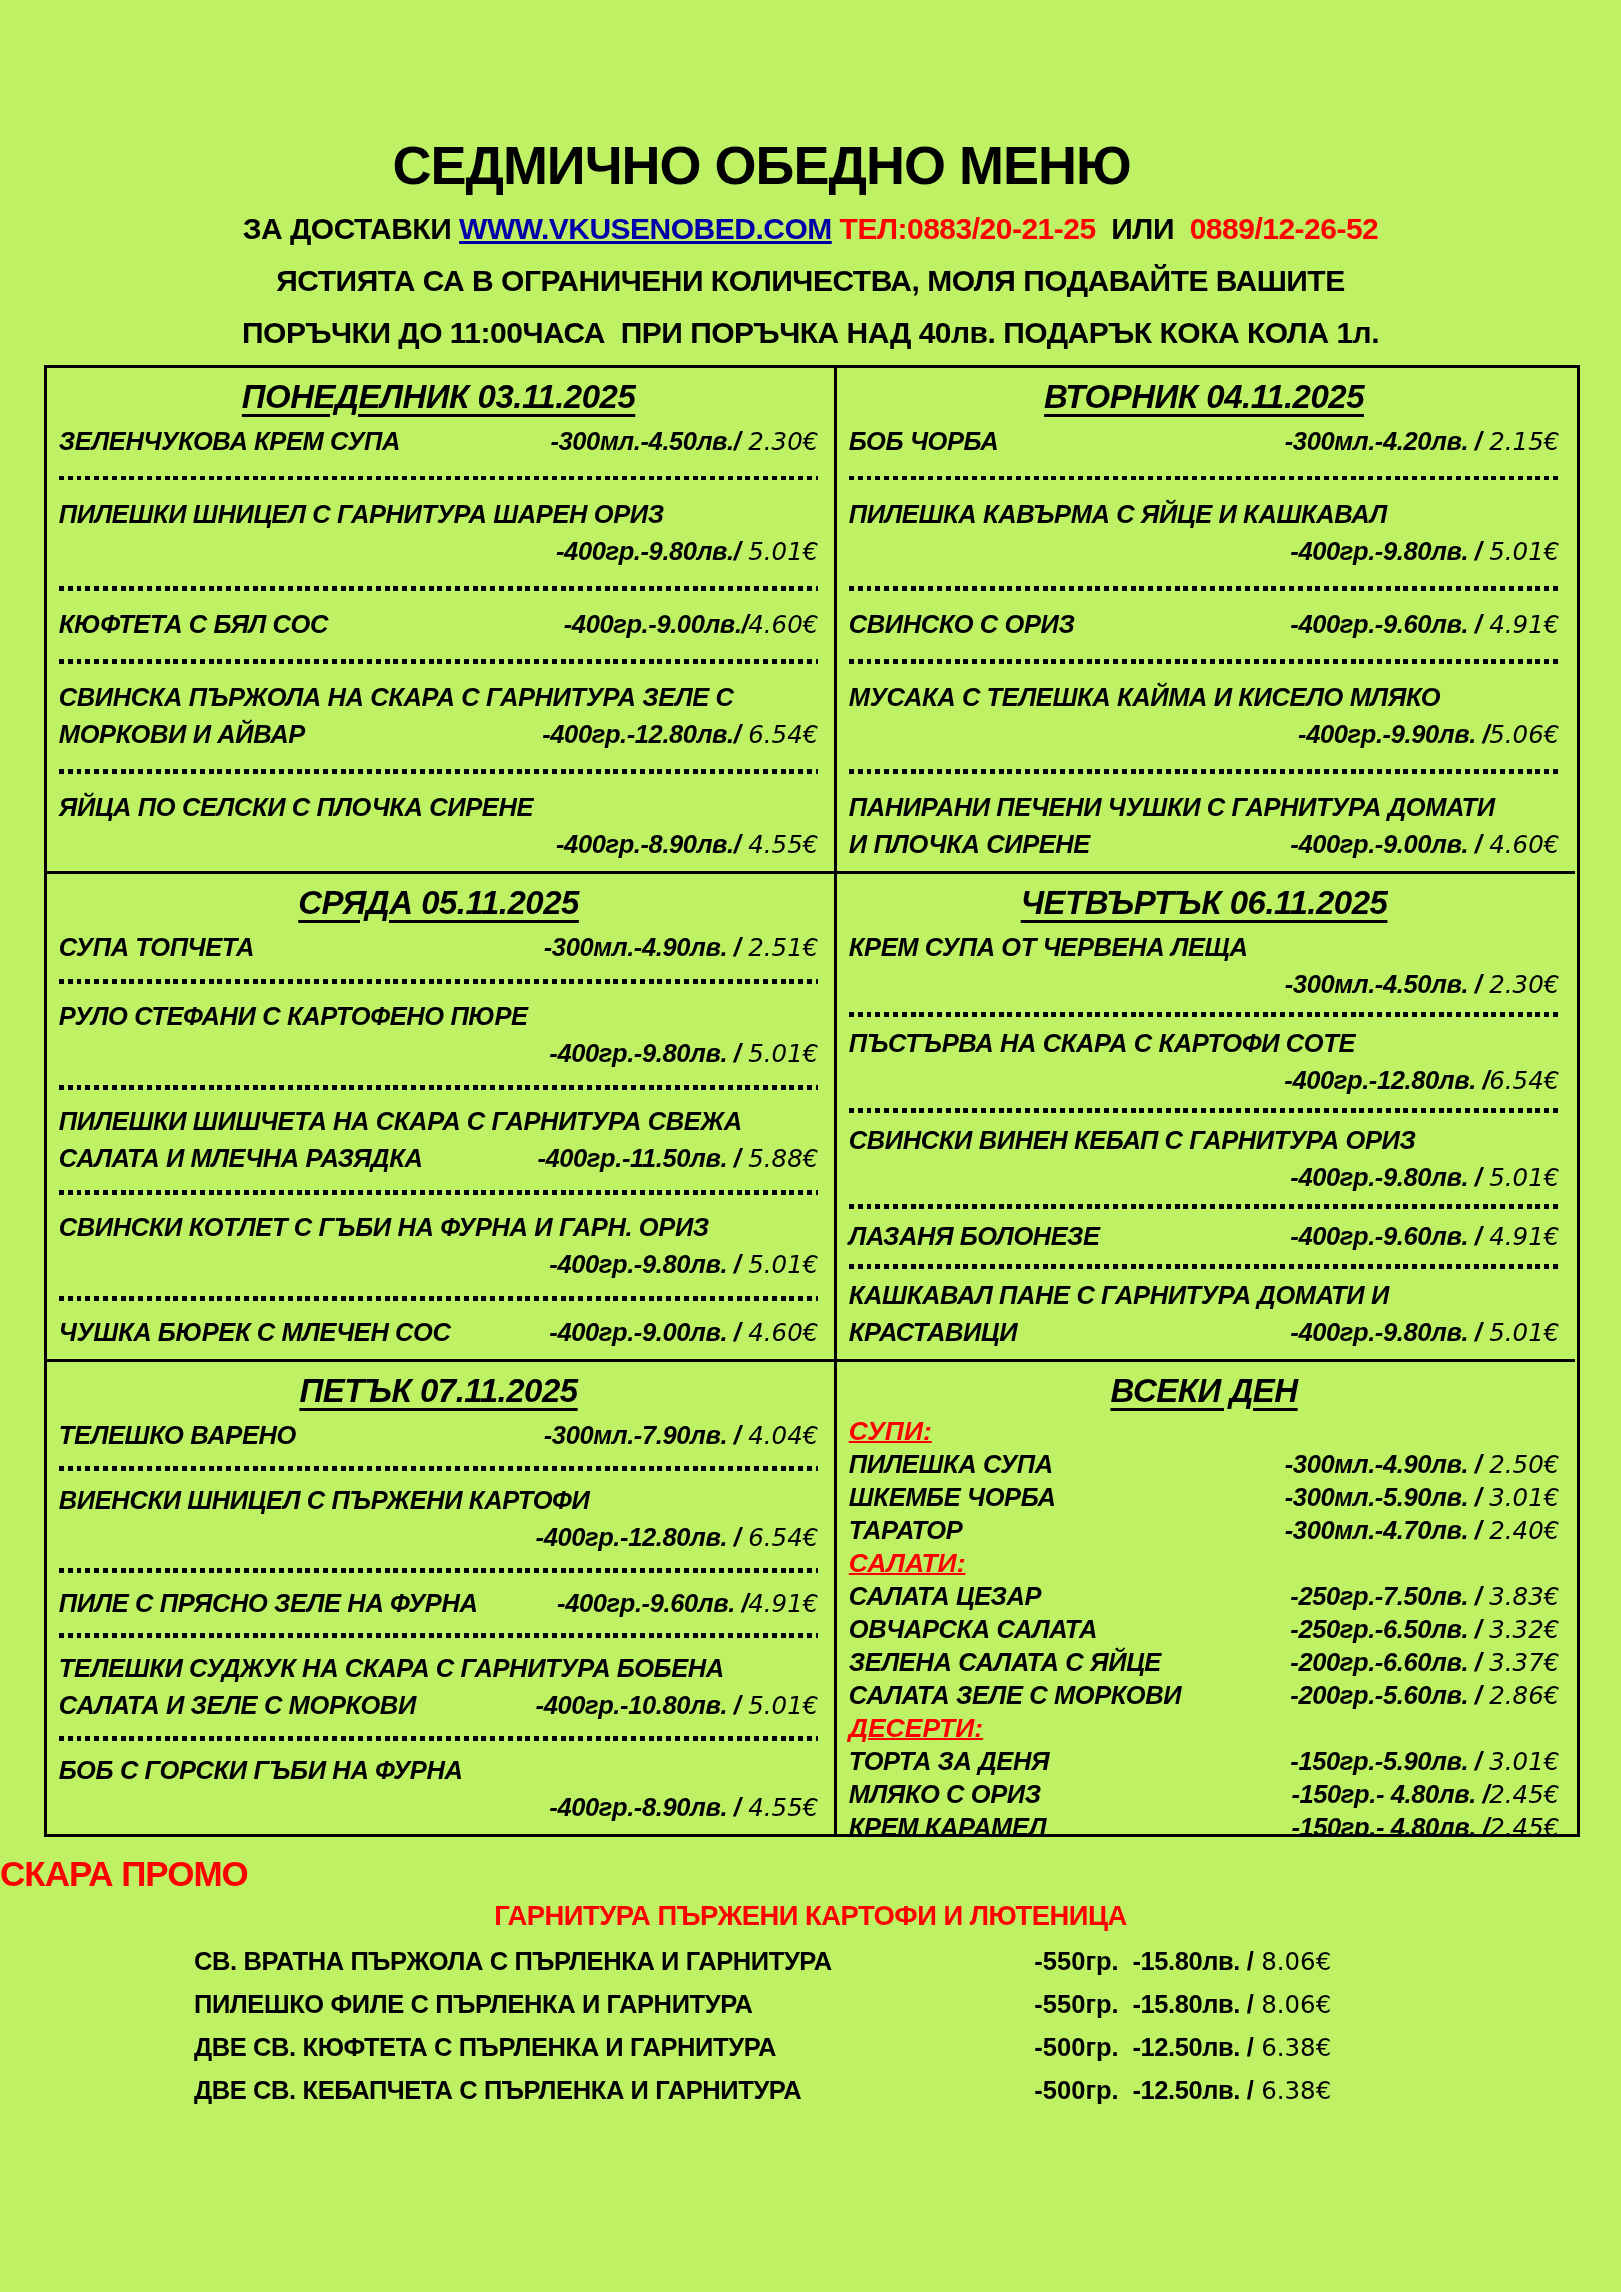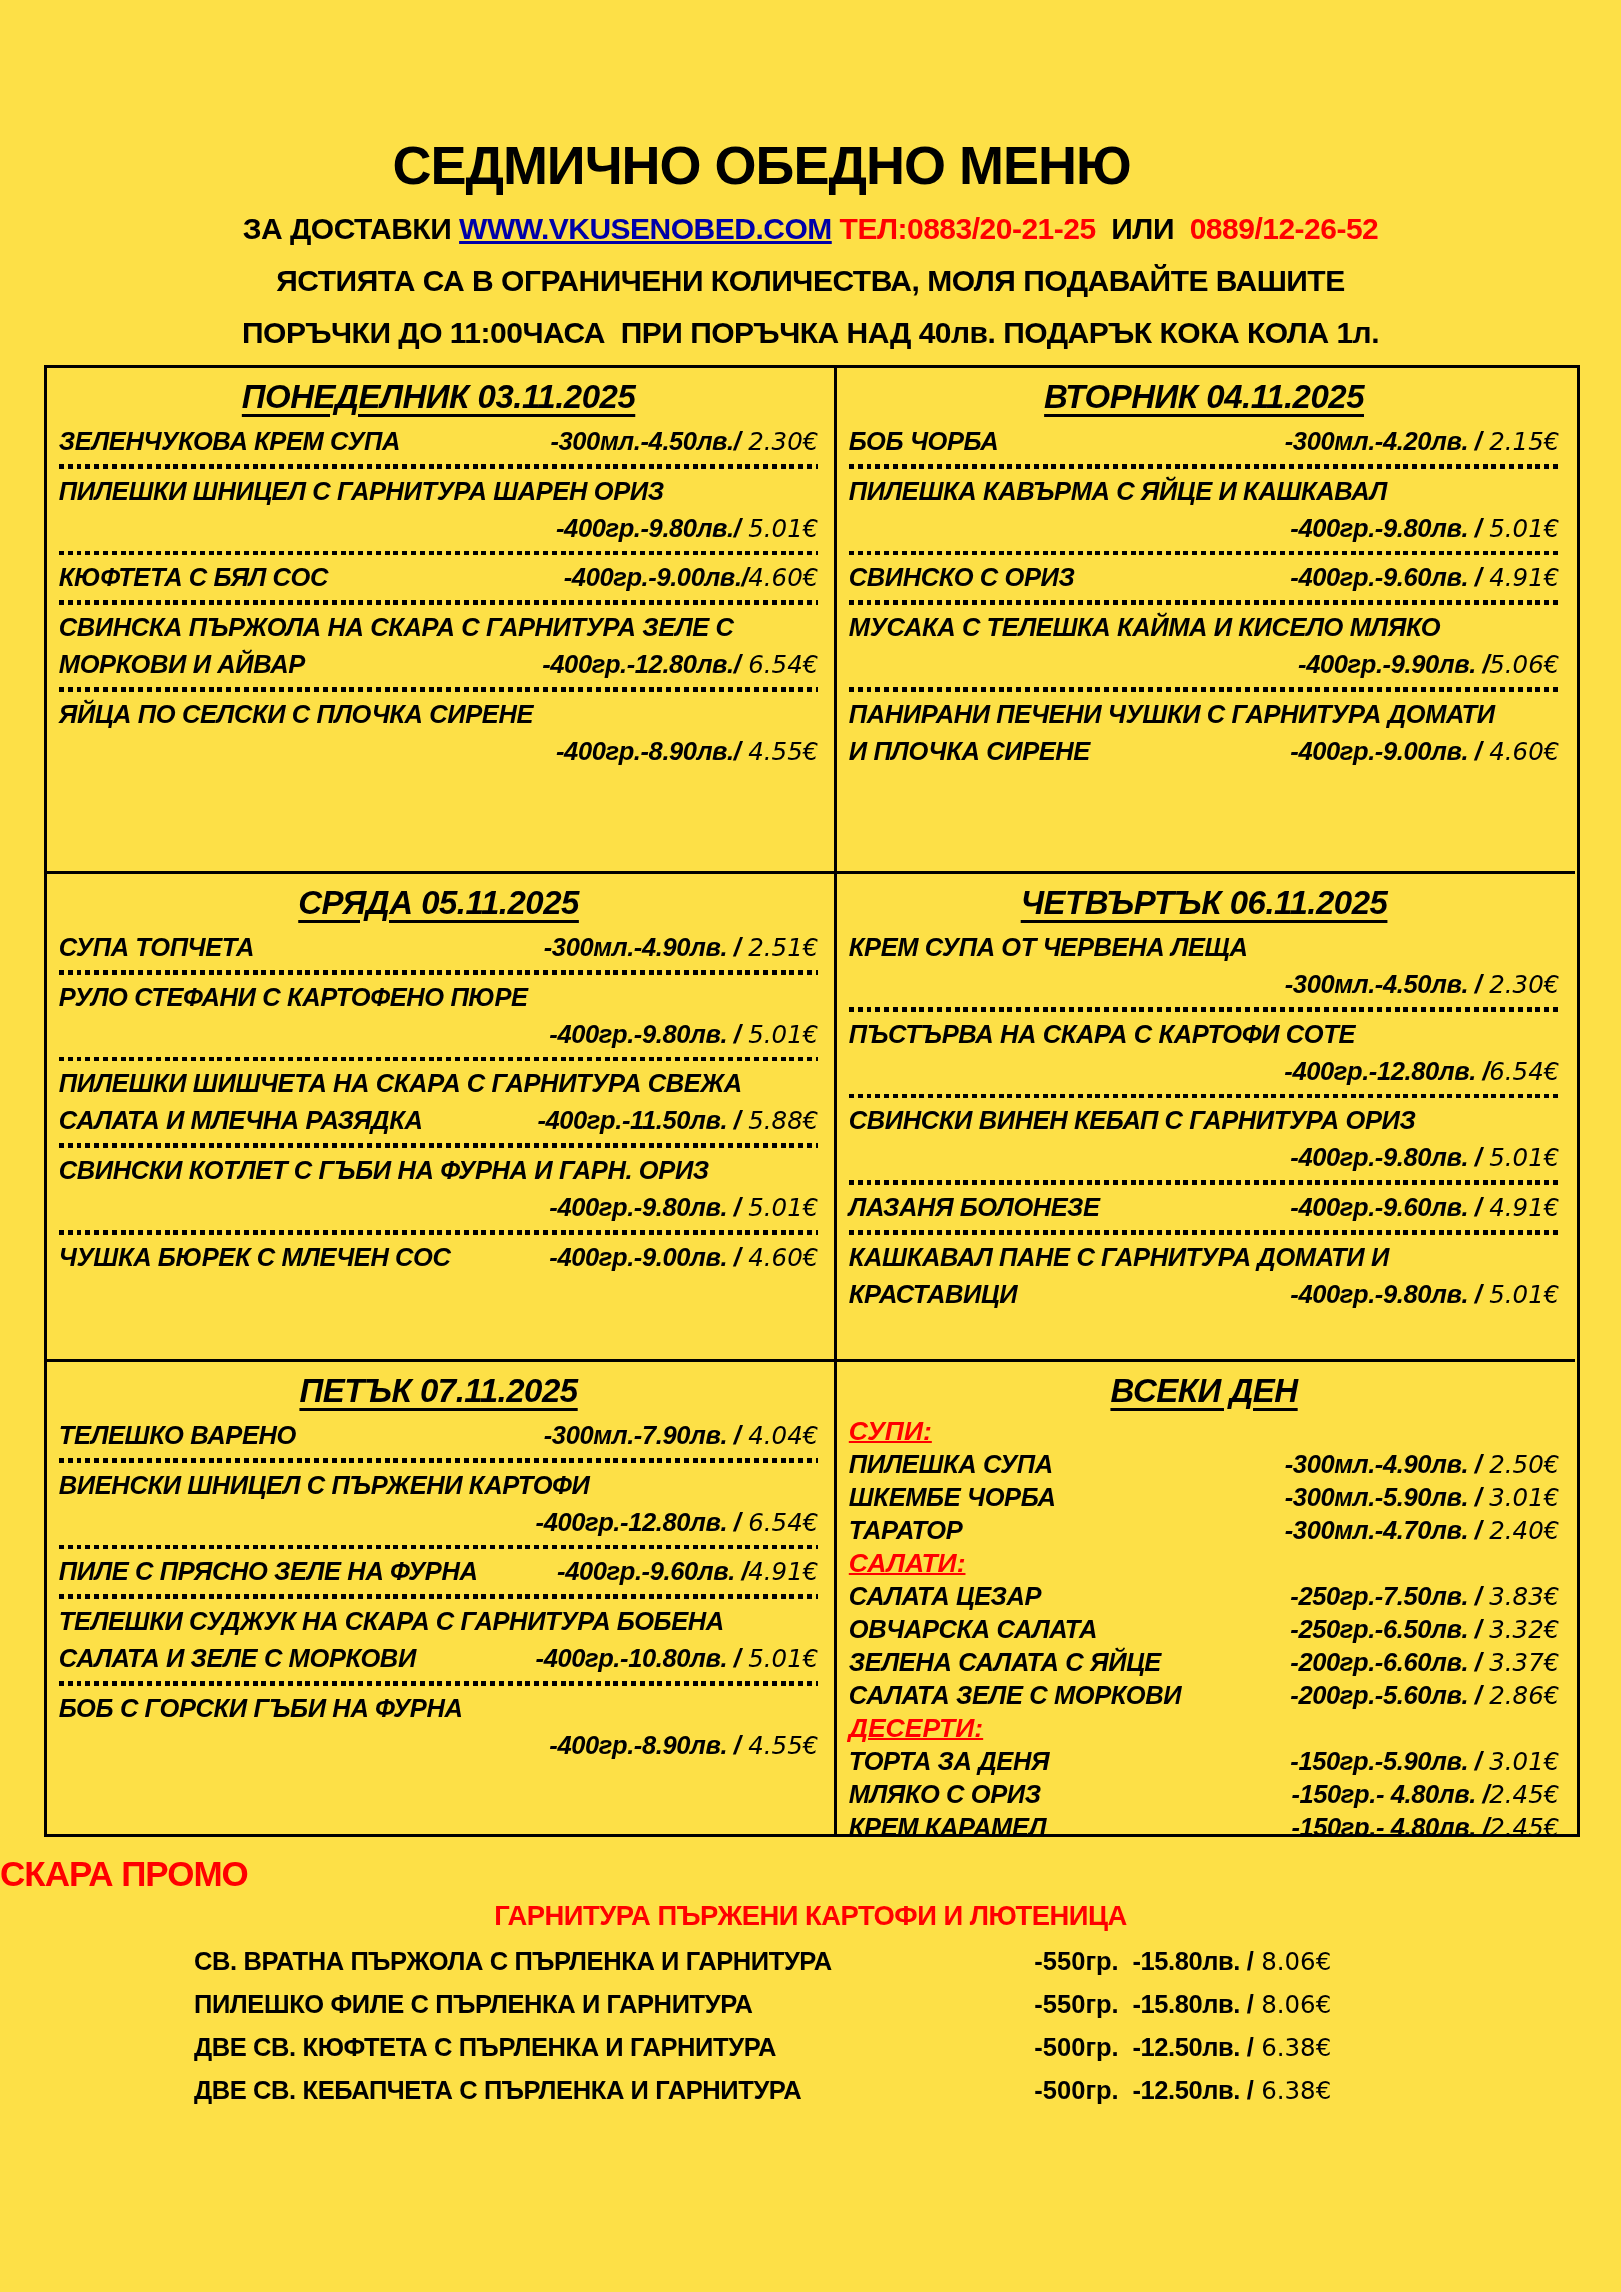--- a/index.html
+++ b/index.html
@@ -1,33 +1,33 @@
 <!DOCTYPE html>
 <html><head>
 <meta charset="utf-8">
 <style>
   html,body{margin:0;padding:0;background:#fff;}
-  .page{position:relative;width:1621px;height:2293px;background:#fde047;overflow:hidden;
+  .page{position:relative;width:1621px;height:2293px;background:#bef264;overflow:hidden;
         font-family:"Liberation Sans",sans-serif;font-weight:700;color:#000;}
   
   .main-title{margin:135px 0 11.8px 0;text-align:center;font-size:54px;line-height:1.12;
               transform:translateX(-49px);letter-spacing:-1px;}
   .subline{text-align:center;font-size:30px;line-height:36px;white-space:pre-wrap;letter-spacing:-0.5px;margin-top:16px;}
   .seg{white-space:pre;}
   .link{color:#0000a8;text-decoration:underline;text-decoration-thickness:2.9px;cursor:pointer;}
   .red{color:#ff0000;}
   
   .menu-table{margin:13.7px 0 0 44px;width:1536px;box-sizing:border-box;border:3.9px solid #000;
               display:grid;grid-template-columns:790px 738px;grid-template-rows:506px 488px 472px;}
   .cell{box-sizing:border-box;padding:5.9px 15.7px 7.8px 11.8px;display:flex;flex-direction:column;overflow:hidden;font-style:italic;}
   .cell:nth-child(odd){border-right:3.9px solid #000;}
   .cell:nth-child(-n+4){border-bottom:3.9px solid #000;}
   .day-title{text-align:center;font-size:33px;line-height:45px;letter-spacing:-0.5px;
              text-decoration:underline;text-decoration-thickness:2.9px;text-underline-offset:5.9px;}
-  .day-items{display:flex;flex-direction:column;justify-content:flex-start;flex:1;margin-top:3.9px;}
+  .day-items{display:flex;flex-direction:column;justify-content:space-between;flex:1;margin-top:3.9px;}
   .item{display:flex;flex-direction:column;}
   .line{display:flex;justify-content:space-between;align-items:baseline;font-size:25.5px;line-height:37px;}
   .name{white-space:pre;letter-spacing:-0.4px;}
   .price{white-space:pre;letter-spacing:-0.4px;}
   .price .lv{font-weight:700;}
   .eur{font-weight:400;font-family:"DejaVu Sans",sans-serif;font-size:0.96em;letter-spacing:0;}
   .dots{height:4.9px;margin:3.9px 0;
         background:repeating-linear-gradient(90deg,#000 0 4.9px,transparent 4.9px 8.8px);}
   
   .eday-groups{display:flex;flex-direction:column;flex:1;margin-top:2px;}

